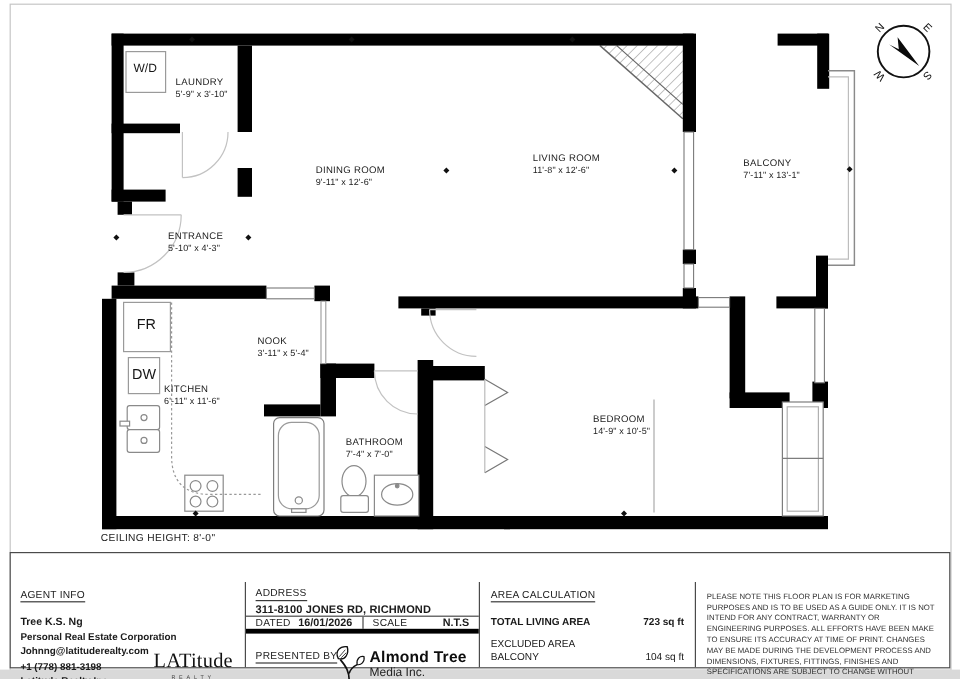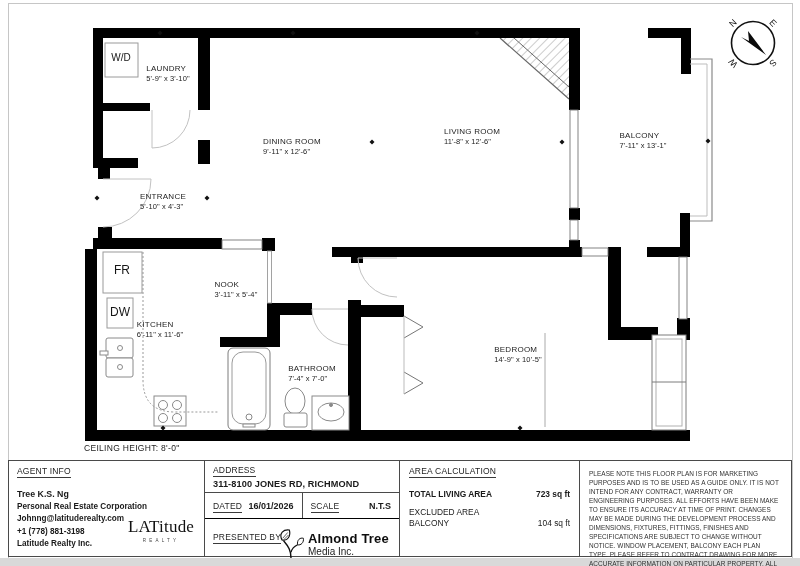--- a/index.html
+++ b/index.html
@@ -12,41 +12,41 @@
 
   .room-label{position:absolute;transform:translateX(-50%);white-space:nowrap;
               line-height:1.25;color:#1c1c1c;letter-spacing:.25px;}
   .room-label .rn{font-size:8px;}
   .room-label .rd{font-size:7.5px;letter-spacing:.1px;}
   .fix-label{position:absolute;transform:translateX(-50%);white-space:nowrap;color:#161616;}
   .ceiling-note{position:absolute;left:84px;top:443px;font-size:8.5px;letter-spacing:.3px;color:#1c1c1c;}
 
   .footer{position:absolute;left:8px;top:460px;width:782px;height:95px;border:1px solid #4a4a4a;
           display:flex;background:#fff;}
-  .cell{position:relative;box-sizing:border-box;}
+  .cell{position:relative;box-sizing:border-box;margin-top:24px;}
   .cell + .cell{border-left:1px solid #4a4a4a;}
   .hdr{font-size:8.5px;color:#1d1d1d;letter-spacing:.2px;}
   .hdr span{border-bottom:1px solid #3a3a3a;padding-bottom:1px;}
   .agent-cell{width:195px;padding:5px 8px;}
   .agent-lines{margin-top:12px;font-weight:bold;line-height:1.5;}
   .agent-lines .a-name{font-size:8.8px;}
   .agent-lines div{font-size:8.2px;}
   .lat-logo{position:absolute;right:3px;top:56px;width:80px;text-align:center;}
   .lat-main{font-family:"Liberation Serif",serif;font-size:17px;color:#111;letter-spacing:.2px;}
   .lat-sub{font-size:4.5px;letter-spacing:3.2px;color:#444;margin-top:1px;}
 
   .mid-cell{width:195px;display:flex;flex-direction:column;}
   .mid-row1{height:31px;padding:4px 8px 0 8px;box-sizing:border-box;}
   .addr-value{font-size:9.2px;font-weight:bold;margin-top:4px;letter-spacing:.1px;}
   .mid-row2{height:26px;border-top:1px solid #4a4a4a;display:flex;box-sizing:border-box;}
   .mid-row2 .half{flex:1;display:flex;justify-content:space-between;align-items:center;
                   padding:0 8px;box-sizing:border-box;}
   .mid-row2 .half + .half{border-left:1px solid #4a4a4a;}
   .mid-row2 .val{font-size:9px;font-weight:bold;text-align:right;}
-  .mid-row3{flex:1;border-top:1px solid #000000;position:relative;padding:13px 8px;box-sizing:border-box;}
+  .mid-row3{flex:1;border-top:4px solid #000000;position:relative;padding:13px 8px;box-sizing:border-box;}
   .almond-wrap{position:absolute;left:72px;top:8px;display:flex;align-items:center;gap:3px;}
   .almond-text .at1{font-size:13px;font-weight:bold;letter-spacing:.2px;color:#0d0d0d;}
   .almond-text .at2{font-size:10px;color:#222;margin-top:0px;}
 
   .area-cell{width:180px;padding:5px 9px;}
   .area-rows{margin-top:13px;}
   .area-row{display:flex;justify-content:space-between;font-size:8.4px;line-height:1.3;}
   .area-row.bold{font-weight:bold;}
   .area-row.r2{margin-top:7px;align-items:flex-end;}
 

